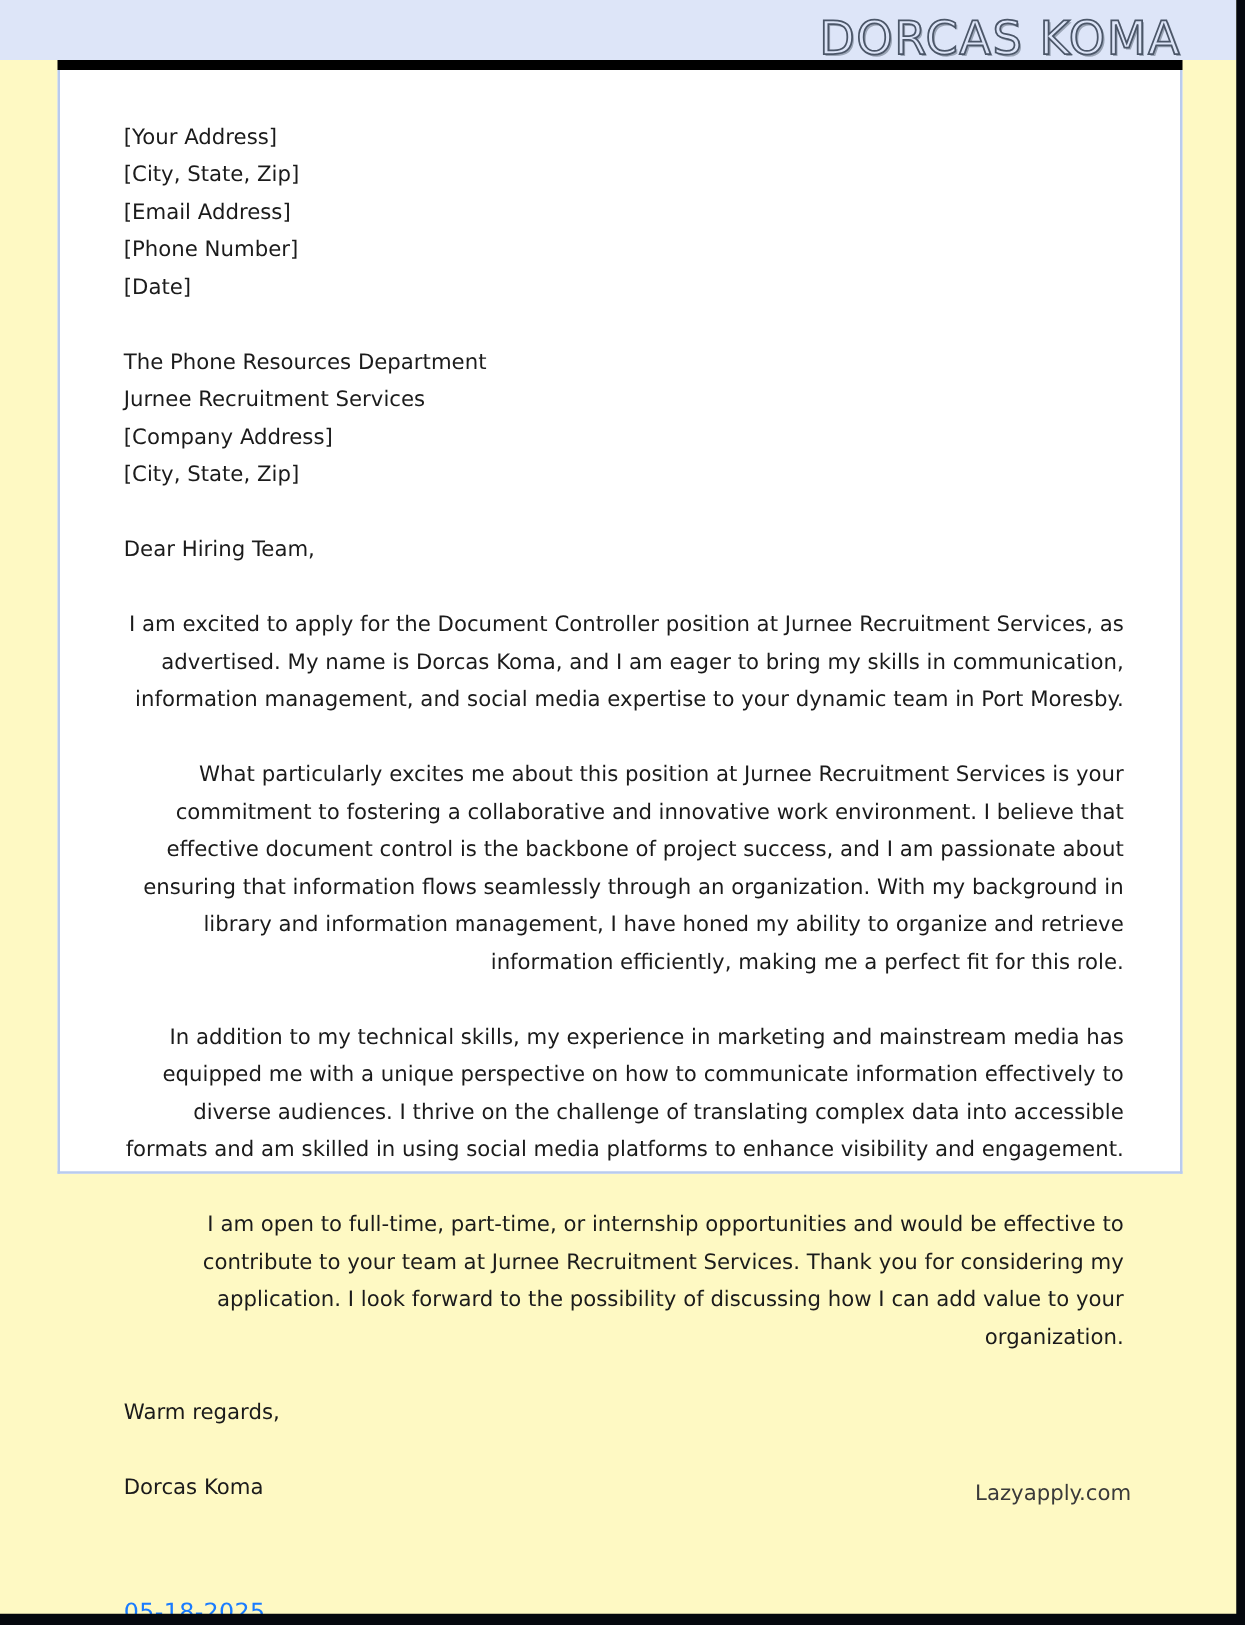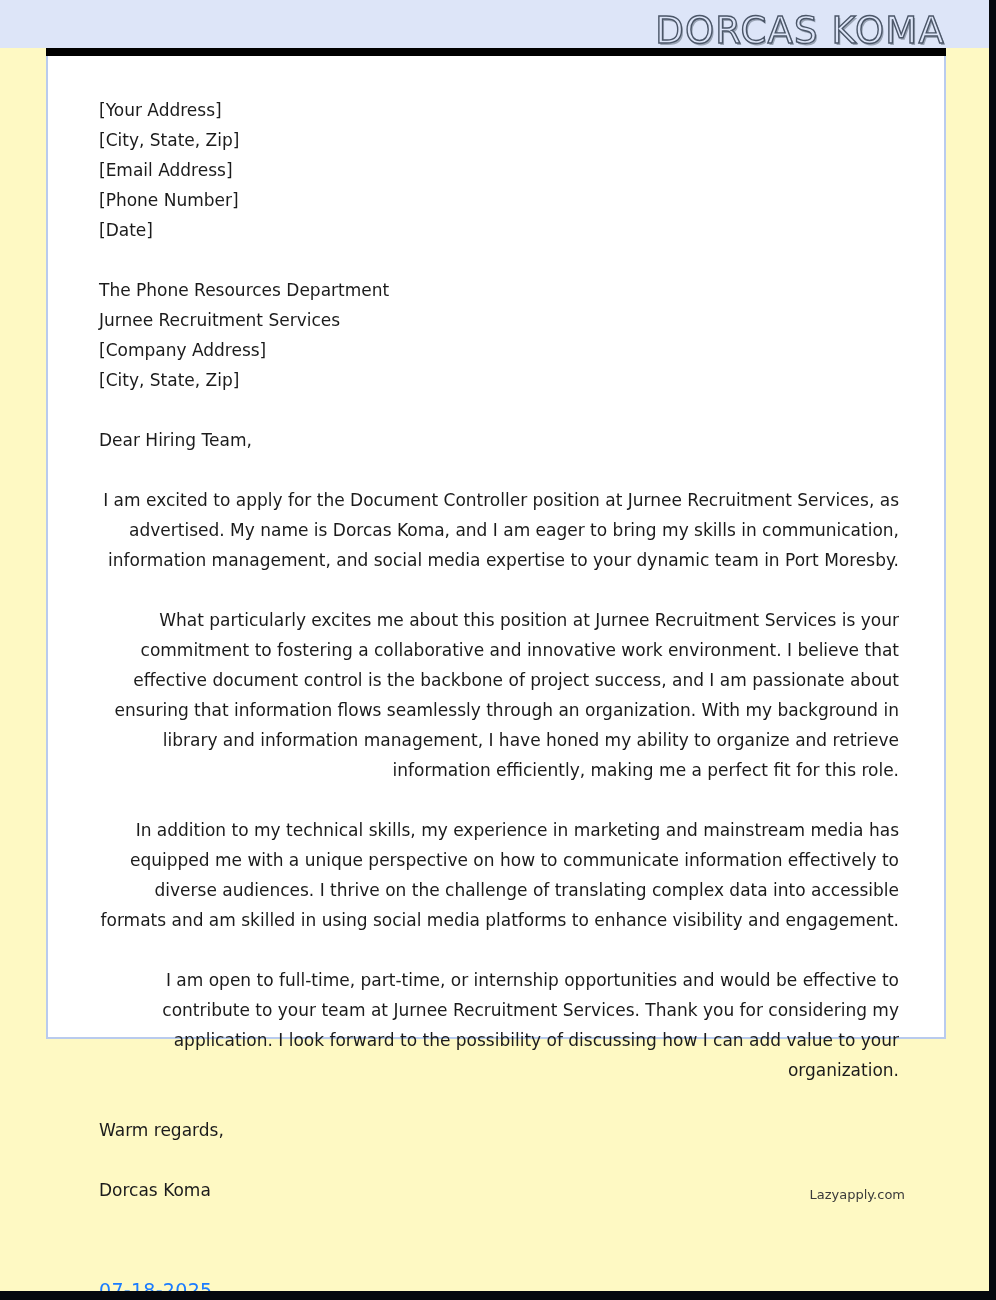--- a/index.html
+++ b/index.html
@@ -77,21 +77,21 @@
     height: 8px;
     background: #000000;
   }
 
   
   .letter-sheet {
     position: absolute;
     left: 46px;
     top: 56px;
     width: 900px;
-    height: 983px;
+    height: 883px;
     background: #ffffff;
     border-left: 2px solid #b9cbee;
     border-right: 2px solid #b9cbee;
     border-bottom: 2px solid #b9cbee;
   }
 
   .letter-body {
     position: absolute;
     left: 51px;
     top: 39px;
@@ -123,21 +123,21 @@
 
   .signature-row {
     position: relative;
     display: block;
   }
 
   .watermark {
     position: absolute;
     right: -6px;
     bottom: 1px;
-    font-size: 13px;
+    font-size: 17px;
     line-height: 18px;
     color: #3a3a3a;
     font-family: "DejaVu Sans", sans-serif;
     white-space: nowrap;
   }
 
   
   .date-stamp {
     position: absolute;
     left: 99px;
@@ -203,18 +203,18 @@
       <div class="block-gap"></div>
 
       <div class="signature-row">
         <span>Dorcas Koma</span>
         <span class="watermark">Lazyapply.com</span>
       </div>
 
     </div>
   </div>
 
-  <div class="date-stamp">07-18-2025</div>
+  <div class="date-stamp">05-18-2025</div>
 
   <div class="right-edge-strip"></div>
   <div class="bottom-edge-strip"></div>
 
 </div>
 
 </body></html>

